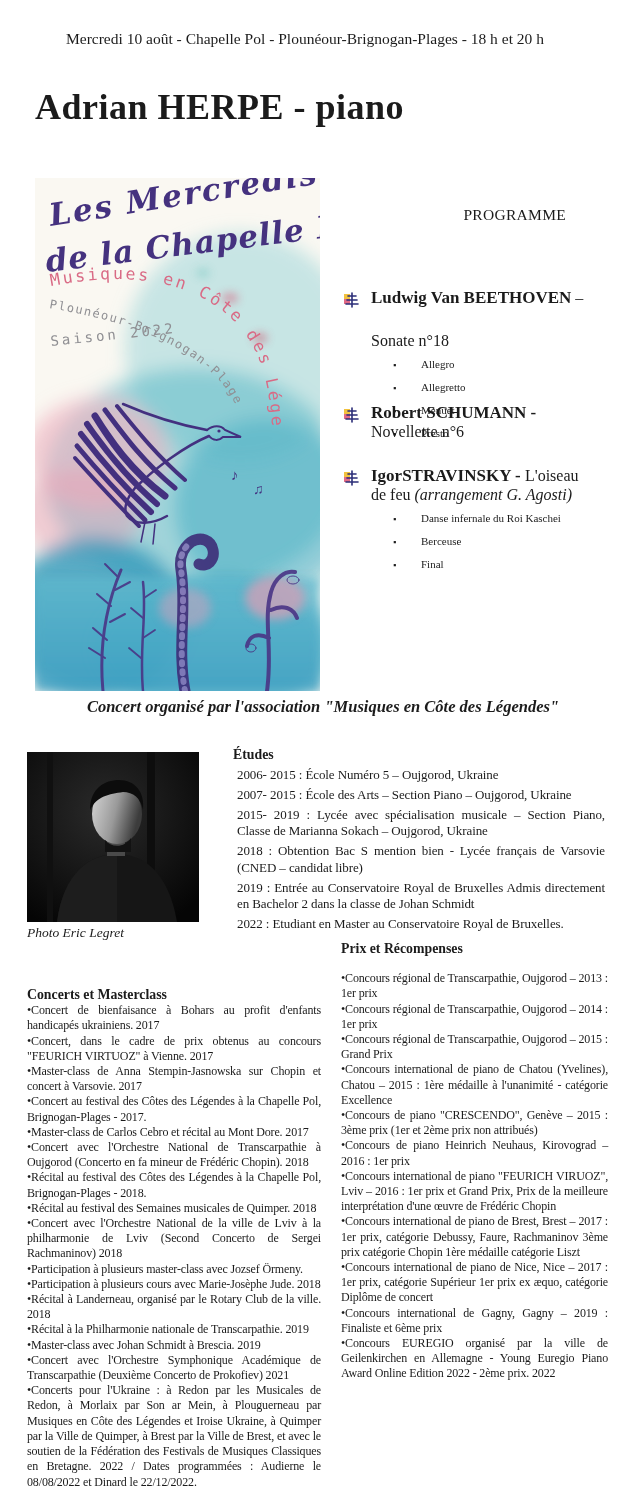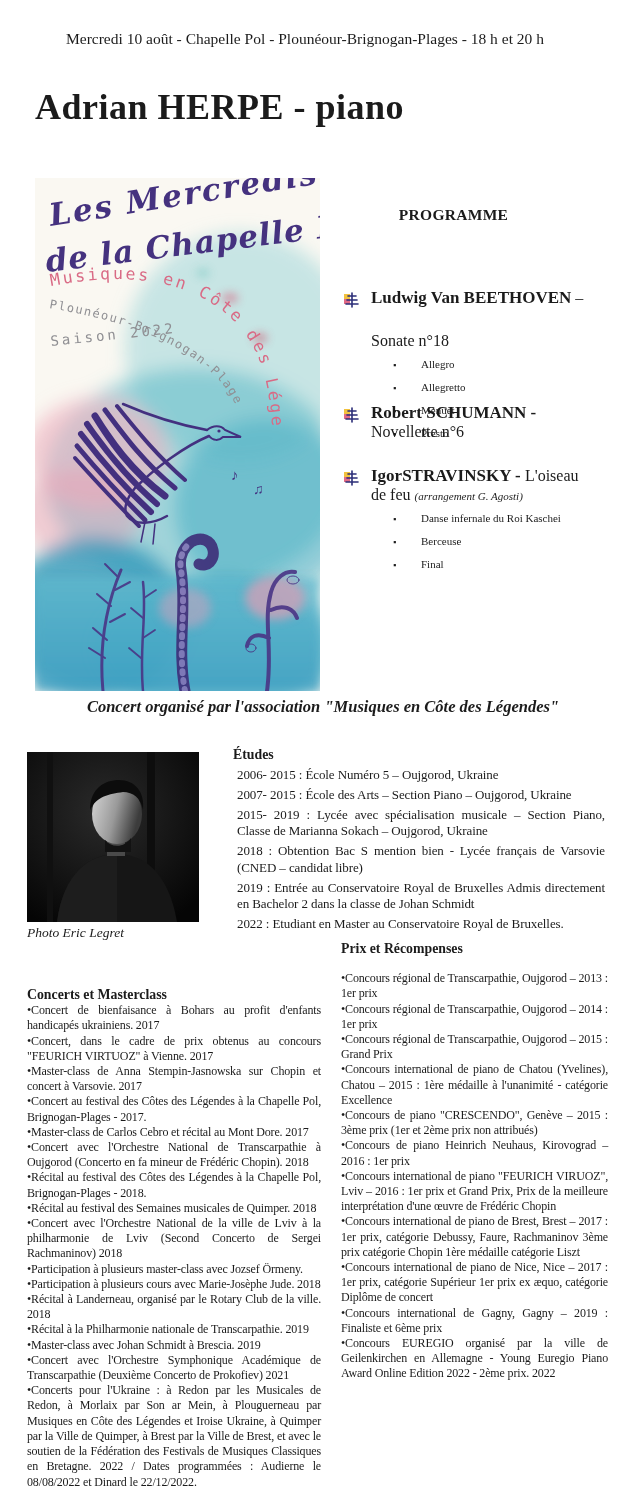--- a/index.html
+++ b/index.html
@@ -9,29 +9,29 @@
 
   .header-line{left:35px;top:30px;width:570px;font-size:15.5px;margin-left:31px;}
   .main-title{left:35px;top:86px;font-size:36px;font-weight:bold;letter-spacing:.5px;}
 
   
   .poster{left:35px;top:178px;width:285px;height:513px;overflow:hidden;}
   .poster svg{display:block;}
 
   
   .programme{left:341px;top:206px;width:267px;}
-  .programme-heading{font-weight:bold;font-size:15.5px;text-align:center;padding-right:42px;letter-spacing:.3px;}
+  .programme-heading{font-weight:normal;font-size:15.5px;text-align:right;padding-right:42px;letter-spacing:.3px;}
   .prog-entry{position:absolute;left:0;width:252px;}
   .entry1{top:82px;} .entry2{top:197px;} .entry3{top:260px;}
   .prog-icon{position:absolute;left:2px;top:4px;width:16px;height:16px;}
   .prog-text{margin-left:30px;}
   .composer{font-weight:bold;font-size:17px;}
   .compdash{font-size:16px;}
   .work{font-size:16px;margin-top:24px;}
-  .work-note{font-size:11px;font-style:italic;}
+  .work-note{font-size:16px;font-style:italic;}
   .movements{margin-top:3px;padding-left:44px;}
   .movements p{position:relative;margin:6px;font-size:11px;line-height:17px;}
   .movements p::before{content:"▪";position:absolute;left:-28px;top:1px;font-size:9px;}
 
   .banner{left:12px;top:697px;width:622px;text-align:center;font-size:16.5px;font-weight:bold;font-style:italic;}
 
   
   .studies{left:233px;top:747px;width:376px;font-size:13px;line-height:16.1px;letter-spacing:-.1px;}
   .studies .col-heading{margin:0 0 1px 0;}
   .studies p{margin:4px;text-align:justify;}

